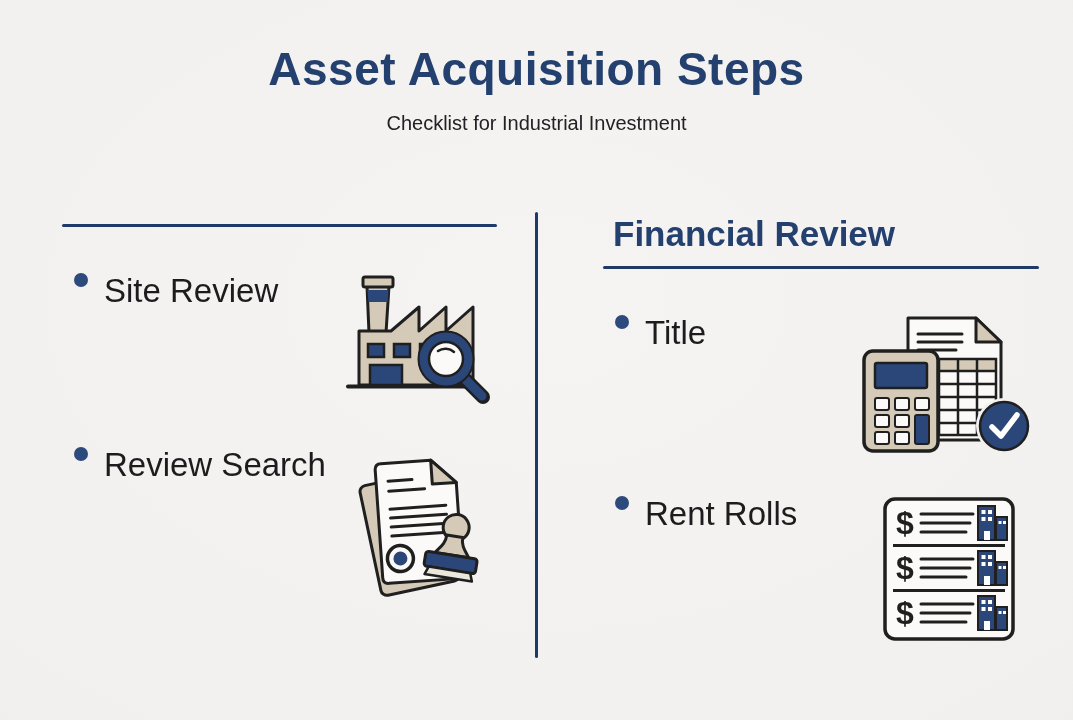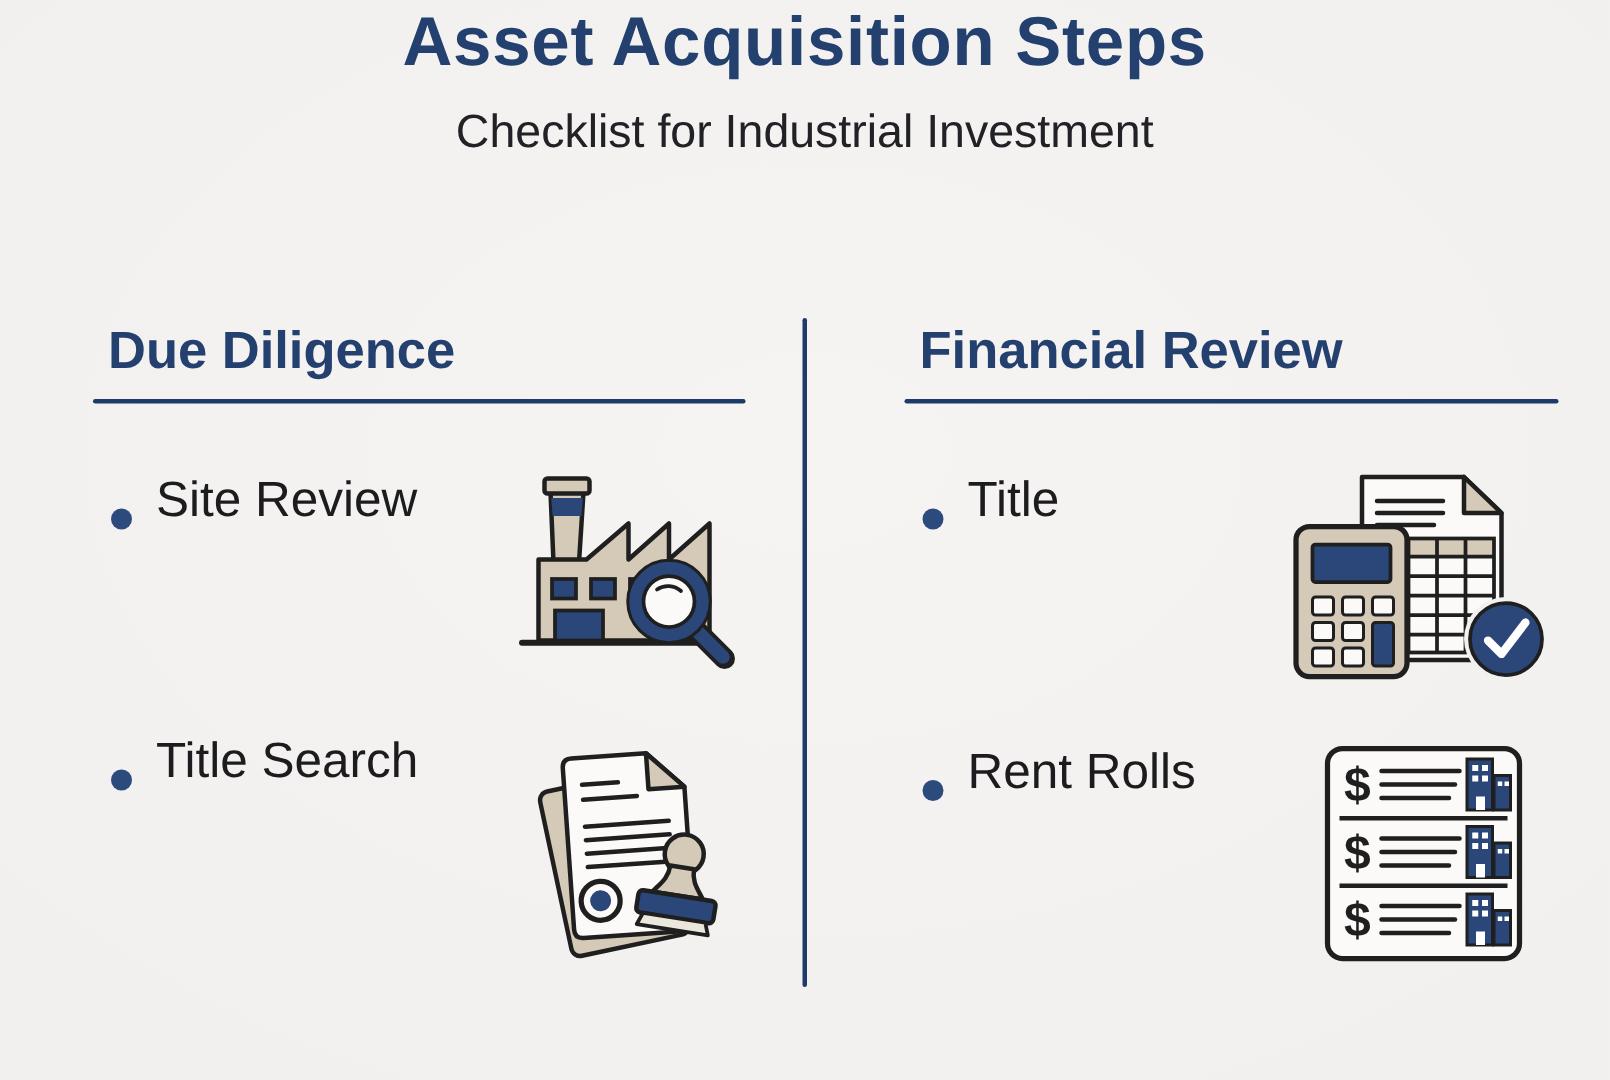--- a/index.html
+++ b/index.html
@@ -5,55 +5,54 @@
   html,body { margin:0; padding:0; }
   body {
     width:1073px; height:720px; position:relative; overflow:hidden;
     background:#f2f1ef;
     font-family:"Liberation Sans", sans-serif;
   }
   .canvas {
     position:absolute; inset:0;
     background: radial-gradient(130% 130% at 50% 42%, #f5f4f2 0%, #f1f0ee 55%, #eceae8 100%);
   }
-  .page-header { position:absolute; top:0; left:0; right:0; text-align:center; }
+  .page-header { position:absolute; top:0; left:0; right:0; text-align:center; padding-top:42px; }
   .title { margin:0; font-size:46px; font-weight:800; letter-spacing:0.5px; color:#24406e; }
-  .subtitle { margin:16px 0 0 0; font-size:31px; font-weight:500; color:#222226; }
+  .subtitle { margin:16px 0 0 0; font-size:20px; font-weight:500; color:#222226; }
 
   .column { position:absolute; top:212px; width:435px; }
   .column.left  { left:62px; }
   .column.right { left:603px; width:436px; }
   .col-header { margin:0; padding:2px 0 0 10px; font-size:35px; font-weight:800; color:#24406e; }
   .col-underline { height:3px; background:#1e3a69; margin-top:12px; border-radius:2px; }
   .divider { position:absolute; left:535px; top:212px; width:3px; height:446px; background:#1e3a69; border-radius:2px; }
 
   .item { display:flex; justify-content:space-between; align-items:flex-start; margin-top:44px; padding-left:12px; }
   .item + .item { margin-top:36px; }
-  .item-label { display:flex; align-items:flex-end; gap:16px; font-size:33px; font-weight:500; color:#1c1c1e; line-height:40px; }
+  .item-label { display:flex; align-items:flex-start; gap:16px; font-size:33px; font-weight:500; color:#1c1c1e; line-height:40px; }
   .bullet { width:14px; height:14px; border-radius:50%; background:#2d4a7d; flex:none; margin-top:2px; }
   .icon-box { flex:none; line-height:0; }
   .icon-box.factory { margin-right:2px; }
   .icon-box.titlesearch { margin-right:6px; }
   .icon-box.audit { margin-right:8px; }
   .icon-box.rentroll { margin-right:20px; }
 </style>
 </head>
 <body>
 
 <div class="canvas"></div>
 
 <div class="page-header">
   <h1 class="title">Asset Acquisition Steps</h1>
   <div class="subtitle">Checklist for Industrial Investment</div>
 </div>
 
 <div class="divider"></div>
 
 <div class="column left">
-  <h2 class="col-header">Due Diligence</h2>
   <div class="col-underline"></div>
 
   <div class="item">
     <div class="item-label">
       <span class="bullet"></span>
       <span>Site Review</span>
     </div>
     <div class="icon-box factory">
       <svg width="152" height="138" viewBox="0 0 152 138" aria-hidden="true">
 
@@ -77,21 +76,21 @@
         <circle cx="103" cy="88" r="22" fill="none" stroke="#2b4779" stroke-width="9"></circle>
         <circle cx="103" cy="88" r="17" fill="none" stroke="#1f1f1f" stroke-width="2.5"></circle>
         <path d="M95,80 a13,13 0 0 1 16,1" fill="none" stroke="#1f1f1f" stroke-width="2.5" stroke-linecap="round"></path>
       </svg>
     </div>
   </div>
 
   <div class="item">
     <div class="item-label">
       <span class="bullet"></span>
-      <span>Title Search</span>
+      <span>Review Search</span>
     </div>
     <div class="icon-box titlesearch">
       <svg width="150" height="155" viewBox="0 0 150 155" aria-hidden="true">
 
         <g transform="rotate(-12 70 85)">
           <rect x="28" y="32" width="80" height="112" rx="6" fill="#d5cab7" stroke="#1f1f1f" stroke-width="3"></rect>
         </g>
 
         <g transform="rotate(-4 80 78)">
           <path d="M44,16 Q38,16 38,22 L38,130 Q38,136 44,136 L112,136 Q118,136 118,130 L118,40 L94,16 Z" fill="#fbfaf8" stroke="#1f1f1f" stroke-width="3" stroke-linejoin="round"></path>

